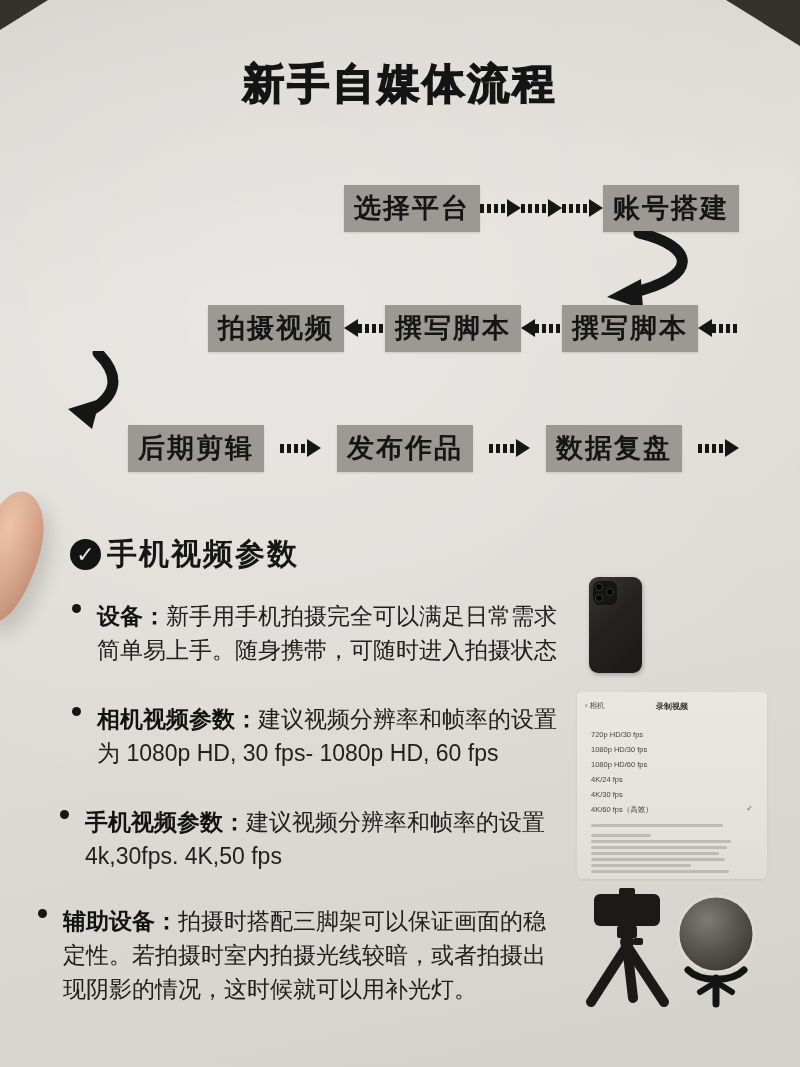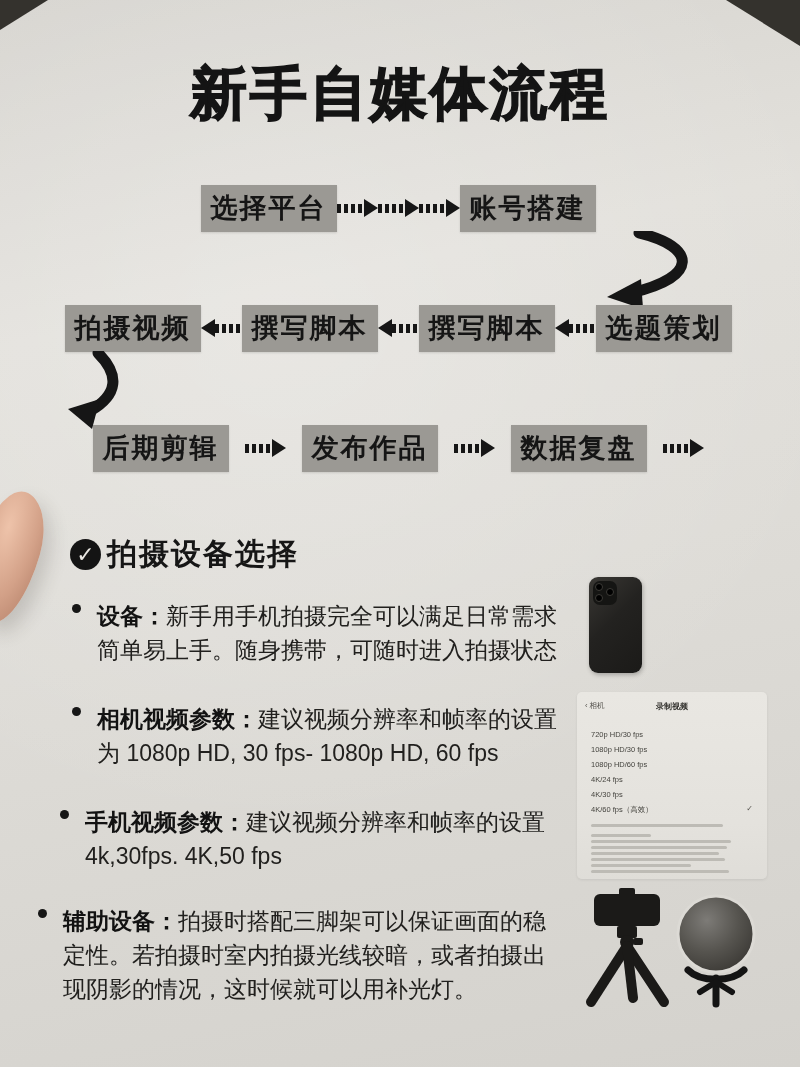--- a/index.html
+++ b/index.html
@@ -21,26 +21,26 @@
     position:absolute;left:-20px;top:490px;width:58px;height:134px;
     background:radial-gradient(ellipse at 35% 28%, #eec3aa, #d3a188 55%, #bb8870 90%);
     border-radius:46% 54% 48% 52% / 40% 42% 58% 60%;
     transform:rotate(16deg);
     box-shadow:10px 8px 18px rgba(60,55,50,.18);
   }
 
   
   #page-title{
     position:absolute;left:0;top:56px;width:800px;text-align:center;
-    font-size:57px;font-weight:900;color:#141414;letter-spacing:3px;
+    font-size:42px;font-weight:900;color:#141414;letter-spacing:3px;
     -webkit-text-stroke:1.5px #141414;
   }
 
   
-  .flow-row{position:absolute;left:57px;width:682px;height:48px;display:flex;align-items:center;justify-content:center;}
+  .flow-row{position:absolute;left:57px;width:682px;height:48px;display:flex;align-items:center;justify-content:flex-end;}
   #flow-row-1{top:184px;}
   #flow-row-2{top:304px;}
   #flow-row-3{top:424px;gap:16px;}
   .fbox{
     width:136px;height:47px;background:#9b9994;
     display:flex;align-items:center;justify-content:center;
     font-size:27px;font-weight:800;color:#151515;letter-spacing:2px;
     box-shadow:0 1px 2px rgba(0,0,0,.12);
     white-space:nowrap;
   }
@@ -147,21 +147,20 @@
   <div class="fbox">撰写脚本</div>
   <div class="harrow left">
       <div class="head"></div>
       <div class="shaft"></div>
     </div>
   <div class="fbox">撰写脚本</div>
   <div class="harrow left">
       <div class="head"></div>
       <div class="shaft"></div>
     </div>
-  <div class="fbox">选题策划</div>
 </div>
 
 <svg class="curve-arrow" id="curve-left" width="80" height="80" viewBox="0 0 80 80">
   <path d="M42 2 C 64 24, 62 44, 34 60" fill="none" stroke="#161616" stroke-width="11" stroke-linecap="round"></path>
   <polygon points="44,48 12,58 36,78" fill="#161616"></polygon>
 </svg>
 
 <div class="flow-row" id="flow-row-3">
   <div class="fbox">后期剪辑</div>
   <div class="harrow">
@@ -175,21 +174,21 @@
     </div>
   <div class="fbox">数据复盘</div>
   <div class="harrow">
       <div class="shaft"></div>
       <div class="head"></div>
     </div>
 </div>
 
 <div id="section-heading">
   <span id="check-circle">✓</span>
-  <span class="txt">拍摄设备选择</span>
+  <span class="txt">手机视频参数</span>
 </div>
 
 <span class="bullet-dot" id="bullet-1-dot"></span>
 <p class="bullet-text" id="bullet-1-text"><span class="lbl">设备：</span><span>新手用手机拍摄完全可以满足日常需求简单易上手。随身携带，可随时进入拍摄状态</span></p>
 
 <span class="bullet-dot" id="bullet-2-dot"></span>
 <p class="bullet-text" id="bullet-2-text"><span class="lbl">相机视频参数：</span><span>建议视频分辨率和帧率的设置为 1080p HD, 30 fps- 1080p HD, 60 fps</span></p>
 
 <span class="bullet-dot" id="bullet-3-dot"></span>
 <p class="bullet-text" id="bullet-3-text"><span class="lbl">手机视频参数：</span><span>建议视频分辨率和帧率的设置 4k,30fps. 4K,50 fps</span></p>

